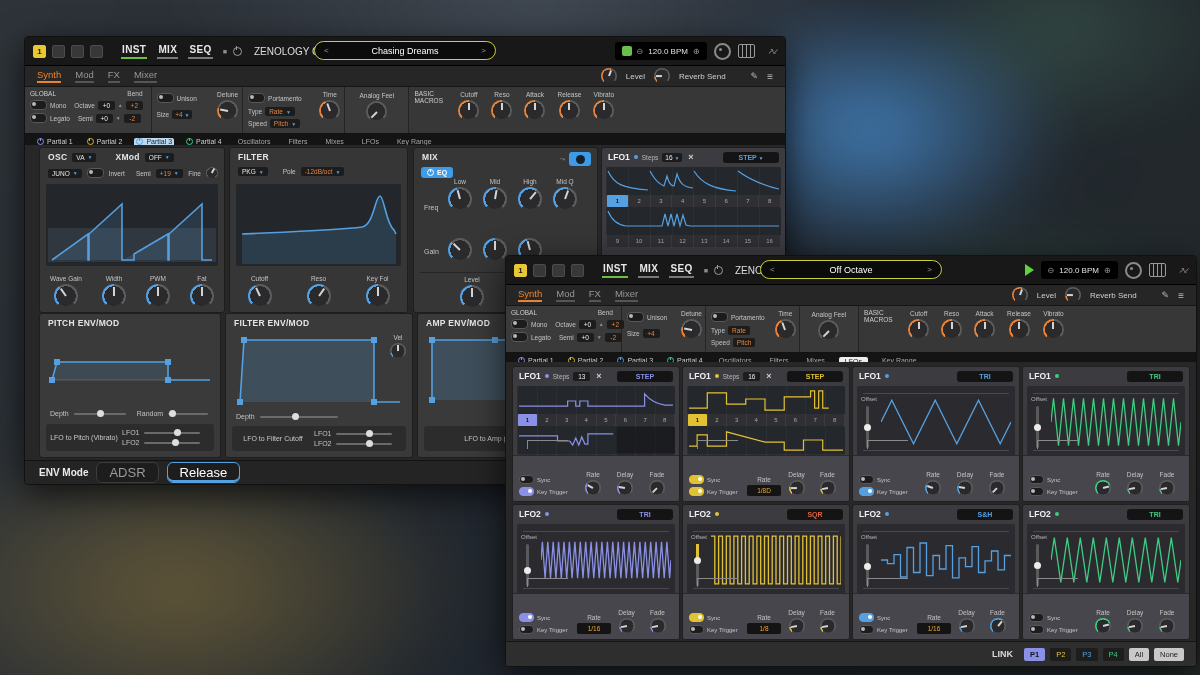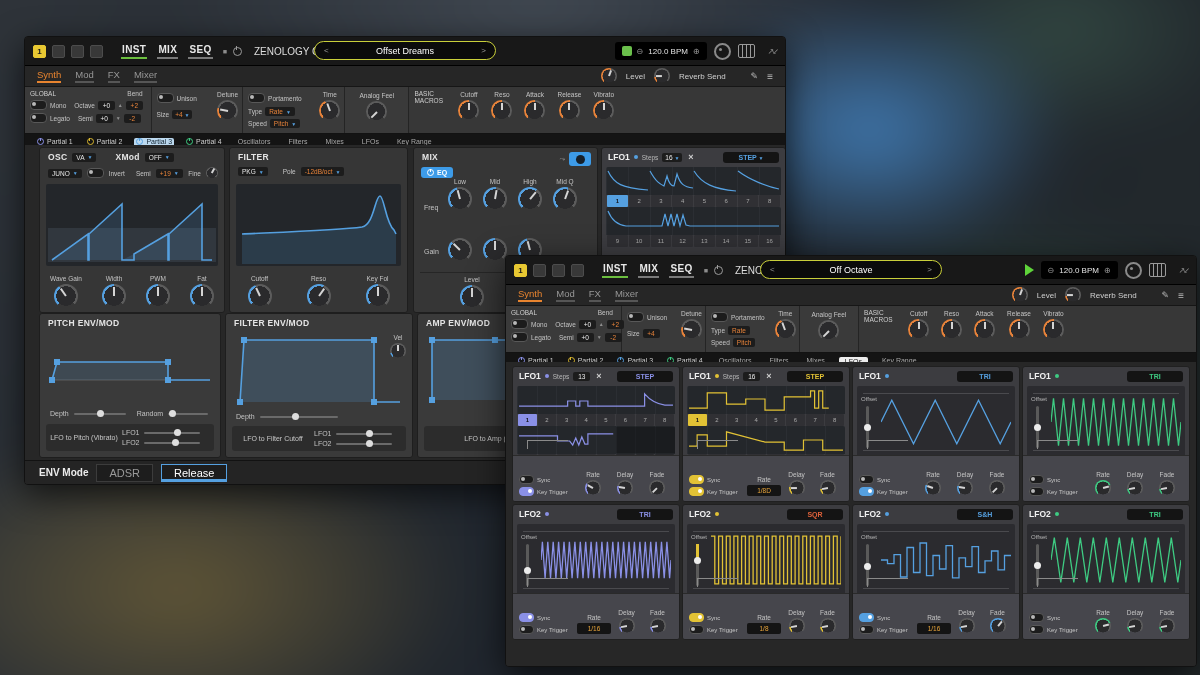--- a/index.html
+++ b/index.html
@@ -143,21 +143,21 @@
 
   
   .slrow{position:absolute;display:flex;align-items:center;gap:5px;font-size:7px;color:#c2c2c2}
   .hsl{height:2px;background:#6a6a6a;border-radius:1px;position:relative;flex:none}
   .hsl i{position:absolute;top:-2.5px;left:var(--p,50%);width:7px;height:7px;border-radius:50%;background:#dedede}
   .subbox{position:absolute;background:#2c2c2c;border-radius:3px;display:flex;align-items:center}
   .destlbl{font-size:7px;color:#c8c8c8;text-align:center;flex:1}
   .envbar{position:absolute;left:0;right:0;bottom:0;height:23px;background:#242424;border-top:1px solid #121212;
           display:flex;align-items:center;gap:8px;padding:0 14px}
   .envttl{font-size:10px;font-weight:bold;color:#ececec}
-  .segbtn{font-size:11px;color:#9a9a9a;background:#1d1d1d;border:1px solid #3c3c3c;border-radius:0;padding:2px 12px}
+  .segbtn{font-size:13px;color:#9a9a9a;background:#1d1d1d;border:1px solid #3c3c3c;border-radius:6px;padding:2px 12px}
   .segbtn.sel{color:#fff;border-color:#55a0e0;box-shadow:inset 0 -2px 0 #55a0e0}
 
   
   .lfop{position:absolute;width:166px;height:134px;background:#3c3c40;border:1px solid #202020;border-radius:3px;overflow:hidden}
   .acc-purple{--acc:#8a90e6}.acc-yellow{--acc:#e2c235}.acc-blue{--acc:#55a0e0}.acc-green{--acc:#3ecb82}
   .lhead{height:18px;display:flex;align-items:center;gap:4px;padding:0 6px;font-size:8.5px}
   .lname{font-weight:bold;color:#f0f0f0}
   .dot{width:4px;height:4px;border-radius:50%;background:var(--acc);display:inline-block;flex:none}
   .slbl{font-size:6.5px;color:#b8b8b8}
   .stepsv{font-size:6.5px}
@@ -203,21 +203,21 @@
     <div class="sq"></div>
     <div class="sq"></div>
     <span class="navtab inst first">INST</span>
     <span class="navtab">MIX</span>
     <span class="navtab">SEQ</span>
     <span class="mini-ic">■</span>
     <span class="pwr"></span>
     <span class="appname">ZENOLOGY GX</span>
     <div class="patchpill">
       <span class="patcharrow">&lt;</span>
-      <span class="patchname">Offset Dreams</span>
+      <span class="patchname">Chasing Dreams</span>
       <span class="patcharrow">&gt;</span>
     </div>
     <div class="transport">
       <div class="bpmbox">
         <span class="playsq"></span>
         <span class="bpmpm">⊖</span>
         <span class="bpm">120.0 BPM</span>
         <span class="bpmpm">⊕</span>
       </div>
       <span class="circ-ic"></span>
@@ -1185,14 +1185,23 @@
             <span class="klbl">Delay</span>
             <div class="knob s" style="--arc:#3ecb82;--b:40deg;--r:-100deg"></div>
           </div>
         <div class="kgrp">
             <span class="klbl">Fade</span>
             <div class="knob s" style="--arc:#3ecb82;--b:40deg;--r:-100deg"></div>
           </div>
       </div>
     </div>
 
+    <div class="linkbar">
+      <span class="linklbl">LINK</span>
+      <span class="linkbtn lb-p1">P1</span>
+      <span class="linkbtn lb-p2">P2</span>
+      <span class="linkbtn lb-p3">P3</span>
+      <span class="linkbtn lb-p4">P4</span>
+      <span class="linkbtn lb-light">All</span>
+      <span class="linkbtn lb-light">None</span>
+    </div>
   </div>
 </div>
 
 </body></html>

